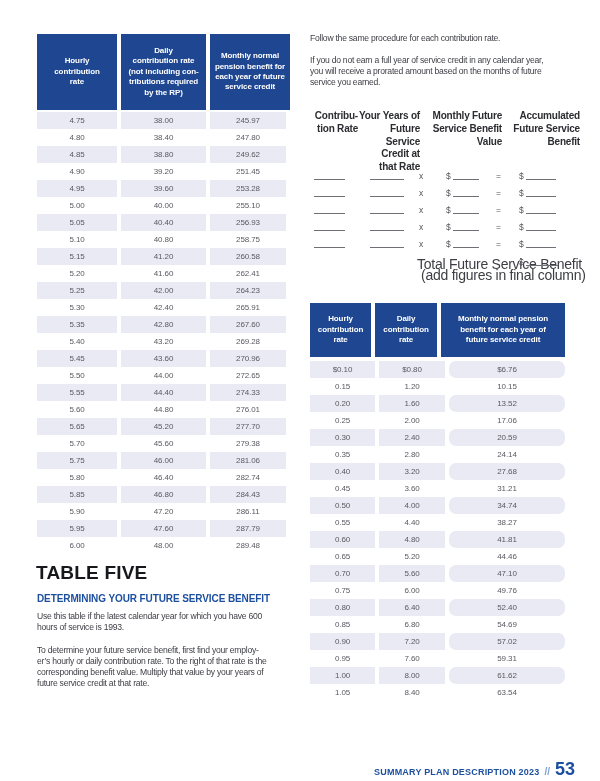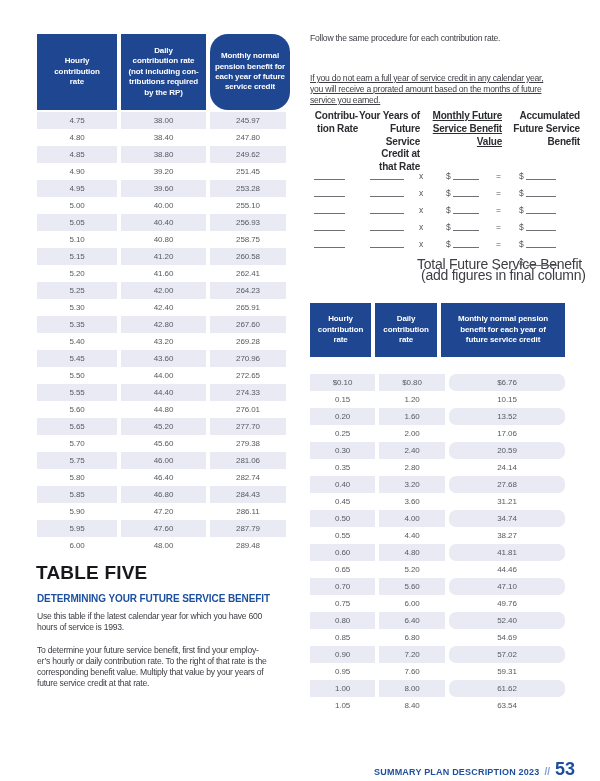--- a/index.html
+++ b/index.html
@@ -10,34 +10,34 @@
   }
 
   
   .thead { display:flex; gap:4px; }
   .hcell {
     background:#1f4690; color:#ffffff; font-weight:bold;
     display:flex; align-items:center; justify-content:center;
     text-align:center; white-space:pre-line;
     font-size:8px; line-height:1.3; letter-spacing:-0.1px;
   }
-  .tbody { margin-top:17px; }
+  .tbody { margin-top:4px; }
   .trow { display:flex; gap:4px; height:17px; }
   .trow .cell {
     display:block; text-align:center; line-height:17px;
     font-size:8px; color:#595a61; letter-spacing:-0.1px;
   }
   .trow.shaded .cell { background:#e9eaf3; }
 
   
   #left-table { position:absolute; left:37px; top:34px; width:253px; }
   #left-table .thead { height:76px; }
   #left-table .hcell:nth-child(1){ width:80px; }
   #left-table .hcell:nth-child(2){ width:85px; }
-  #left-table .hcell:nth-child(3){ width:80px;border-radius:18px; }
+  #left-table .hcell:nth-child(3){ width:80px; }
   #left-table .tbody { margin-top:2px; }
   #left-table .cell:nth-child(1){ width:80px; }
   #left-table .cell:nth-child(2){ width:85px; }
   #left-table .cell:nth-child(3){ width:76px; }
 
   
   #right-table { position:absolute; left:310px; top:303px; width:255px; }
   #right-table .thead { height:54px; }
   #right-table .hcell:nth-child(1){ width:65px; }
   #right-table .hcell:nth-child(2){ width:66px; }
@@ -53,29 +53,29 @@
   }
   #section-subtitle {
     position:absolute; left:37px; top:593px;
     font-size:10px; font-weight:bold; color:#1d4f9f; letter-spacing:-0.1px;
   }
   .para { position:absolute; width:262px; font-size:8.6px; color:#3d3e44; letter-spacing:-0.25px; }
   .para .tline { height:11px; line-height:11px; white-space:nowrap; }
   #left-para1 { left:37px; top:611px; }
   #left-para2 { left:37px; top:645px; }
   #right-para1 { left:310px; top:33px; }
-  #right-para2 { left:310px; top:73px;text-decoration:underline; }
+  #right-para2 { left:310px; top:55px; }
 
   
   #worksheet { position:absolute; left:310px; top:110px; width:270px; height:170px; }
   #worksheet .whead { position:absolute; top:0; text-align:right; white-space:pre-line;
     font-size:10px; font-weight:bold; color:#2c2d31; line-height:1.28; letter-spacing:-0.2px; }
   #wh1 { left:0;   width:48px; }
   #wh2 { left:48px;  width:62px; }
-  #wh3 { left:116px; width:76px;text-decoration:underline; }
+  #wh3 { left:116px; width:76px; }
   #wh4 { left:194px; width:76px; }
   .wrow { position:absolute; left:0; width:270px; height:14px; font-size:8.5px; color:#55565c; }
   .blank { position:absolute; bottom:2px; border-bottom:1px solid #6f7076; height:1px; }
   .wrow .b1 { left:4px;  width:31px; }
   .wrow .b2 { left:60px; width:34px; }
   .wrow .sym-x { position:absolute; left:109px; bottom:1px; line-height:10px; }
   .wrow .d1 { position:absolute; left:136px; bottom:1px; line-height:10px; }
   .wrow .l1 { left:143px; width:26px; }
   .wrow .sym-eq { position:absolute; left:186px; bottom:1px; line-height:10px; }
   .wrow .d2 { position:absolute; left:209px; bottom:1px; line-height:10px; }

